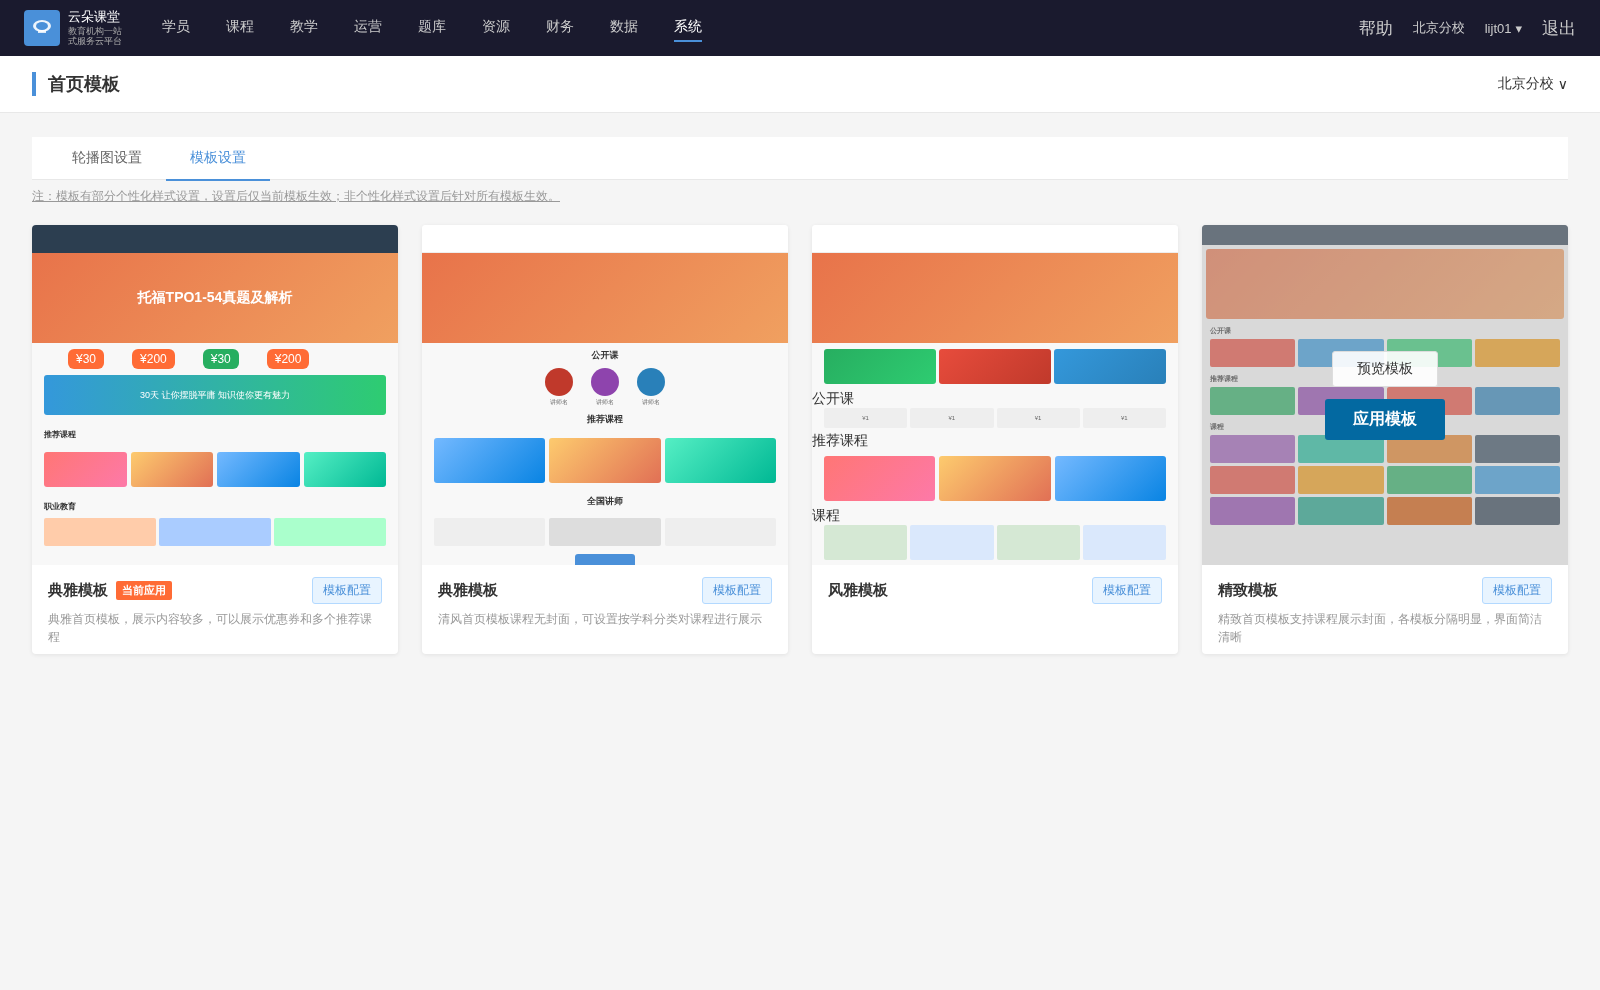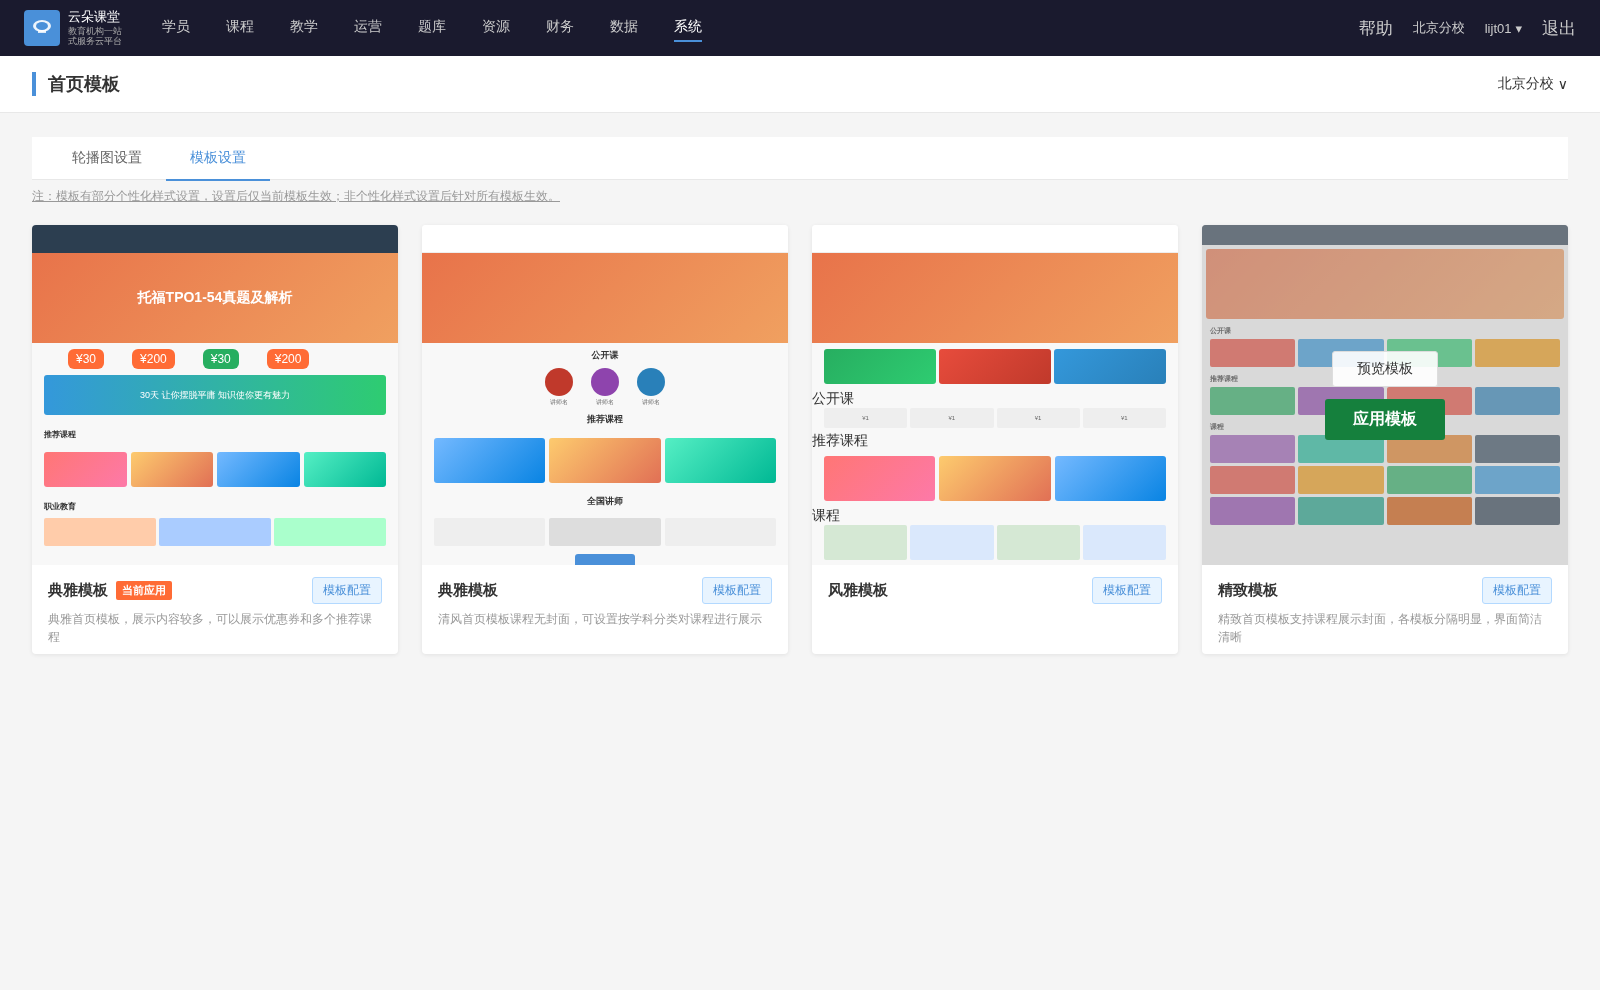--- a/index.html
+++ b/index.html
@@ -211,21 +211,21 @@
       background: rgba(255,255,255,0.9);
       color: #333;
       border: 1px solid #ddd;
       padding: 8px 24px;
       border-radius: 3px;
       font-size: 14px;
       cursor: pointer;
       font-weight: 500;
     }
     .btn-apply {
-      background: #15803d;
+      background: #0369a1;
       color: white;
       border: none;
       padding: 10px 28px;
       border-radius: 3px;
       font-size: 16px;
       cursor: pointer;
       font-weight: bold;
     }
 
     

